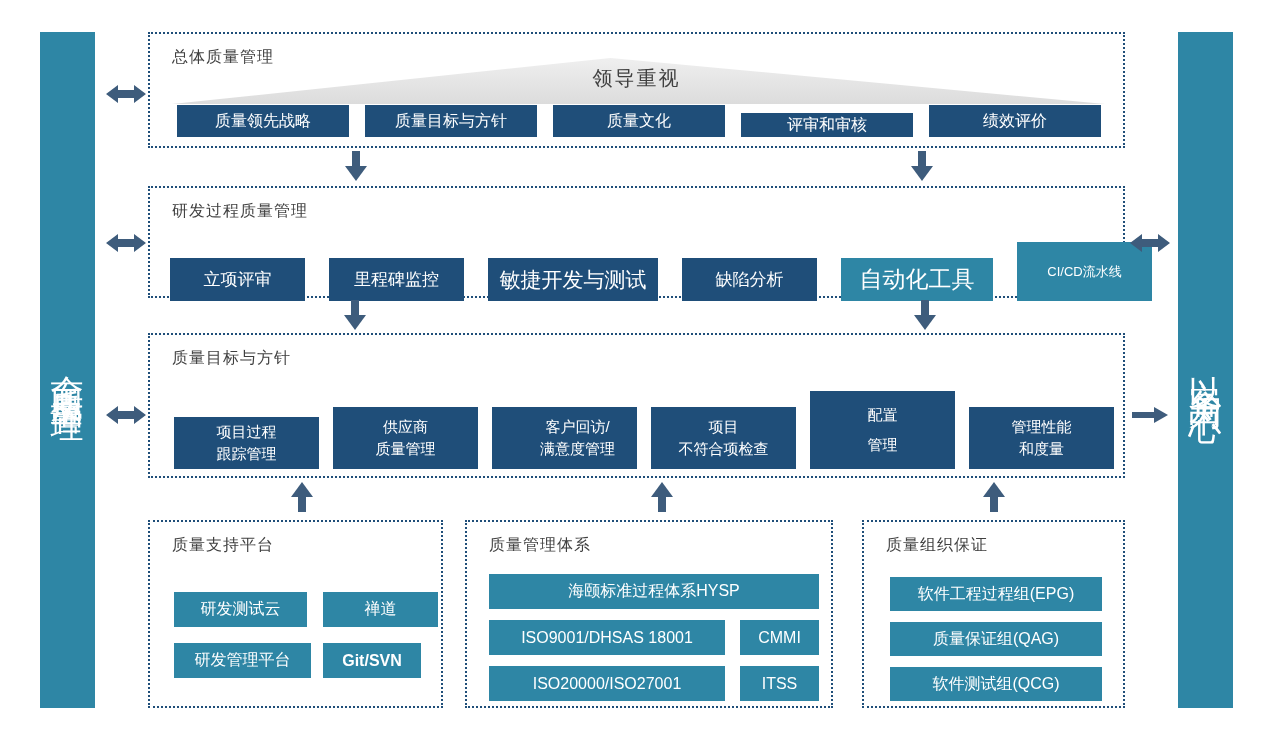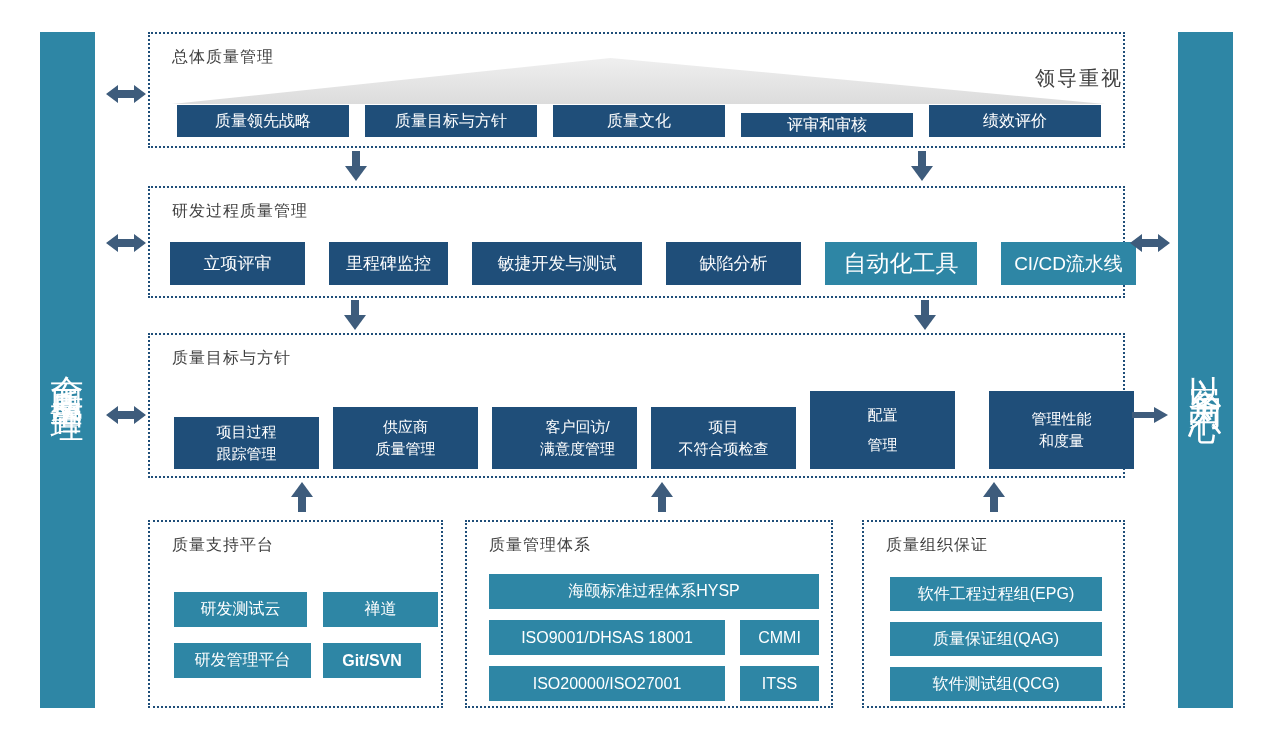--- a/index.html
+++ b/index.html
@@ -21,21 +21,21 @@
   .chip { display:flex; align-items:center; justify-content:center; color:#ffffff;
           text-align:center; flex:0 0 auto; }
   .navy { background:#1F4E79; }
   .teal { background:#2E86A5; }
   .chip.two-line { flex-direction:column; font-size:15px; line-height:22px; }
 
   
   .triangle { position:absolute; left:22px; top:24px; width:933px; height:46px;
               background:linear-gradient(180deg,#EFEFEF 0%,#DCDCDC 100%);
               clip-path:polygon(47% 0, 0 100%, 100% 100%); }
-  .banner { position:absolute; left:0; top:31px; width:100%; text-align:right;
+  .banner { position:absolute; left:0; top:31px; width:100%; text-align:center;
             font-size:20px; color:#404040; letter-spacing:2px; }
 
   .arrow { position:absolute; line-height:0; }
 </style>
 </head>
 <body>
 
 <div id="canvas">
 
   <div class="vbar" style="left:40px;">
@@ -55,25 +55,25 @@
       <div class="chip navy" style="width:172px;height:32px;font-size:16px;">质量文化</div>
       <div class="chip navy" style="width:172px;height:24px;font-size:16px;">评审和审核</div>
       <div class="chip navy" style="width:172px;height:32px;font-size:16px;">绩效评价</div>
     </div>
   </div>
 
   <div class="dbox" style="left:148px; top:186px; width:977px; height:112px;">
     <div class="sec-title">研发过程质量管理</div>
     <div class="row" style="left:20px; top:54px; gap:24px;">
       <div class="chip navy" style="width:135px;height:43px;font-size:17px;">立项评审</div>
-      <div class="chip navy" style="width:119px;height:43px;font-size:17px;">里程碑监控</div>
-      <div class="chip navy" style="width:170px;height:43px;font-size:17px;">敏捷开发与测试</div>
+      <div class="chip navy" style="width:135px;height:43px;font-size:17px;">里程碑监控</div>
+      <div class="chip navy" style="width:170px;height:43px;font-size:21px;">敏捷开发与测试</div>
       <div class="chip navy" style="width:135px;height:43px;font-size:17px;">缺陷分析</div>
       <div class="chip teal" style="width:152px;height:43px;font-size:23px;">自动化工具</div>
-      <div class="chip teal" style="width:135px;height:43px;font-size:19px;">CI/CD流水线</div>
+      <div class="chip teal" style="width:135px;height:59px;font-size:13px;">CI/CD流水线</div>
     </div>
   </div>
 
   <div class="dbox" style="left:148px; top:333px; width:977px; height:145px;">
     <div class="sec-title">质量目标与方针</div>
     <div class="row" style="left:24px; top:56px; gap:14px;">
       <div class="chip navy two-line" style="width:145px;height:52px;">
         <span>项目过程</span>
         <span>跟踪管理</span>
       </div>
@@ -86,21 +86,21 @@
         <span>满意度管理</span>
       </div>
       <div class="chip navy two-line" style="width:145px;height:62px;">
         <span>项目</span>
         <span>不符合项检查</span>
       </div>
       <div class="chip navy two-line" style="width:145px;height:78px;gap:8px;">
         <span>配置</span>
         <span>管理</span>
       </div>
-      <div class="chip navy two-line" style="width:145px;height:78px;margin-left:20px;">
+      <div class="chip navy two-line" style="width:145px;height:62px;">
         <span>管理性能</span>
         <span>和度量</span>
       </div>
     </div>
   </div>
 
   <div class="dbox" style="left:148px; top:520px; width:295px; height:188px;">
     <div class="sec-title">质量支持平台</div>
     <div class="chip teal" style="position:absolute;left:24px;top:70px;width:133px;height:35px;font-size:16px;">研发测试云</div>
     <div class="chip teal" style="position:absolute;left:173px;top:70px;width:115px;height:35px;font-size:16px;">禅道</div>

